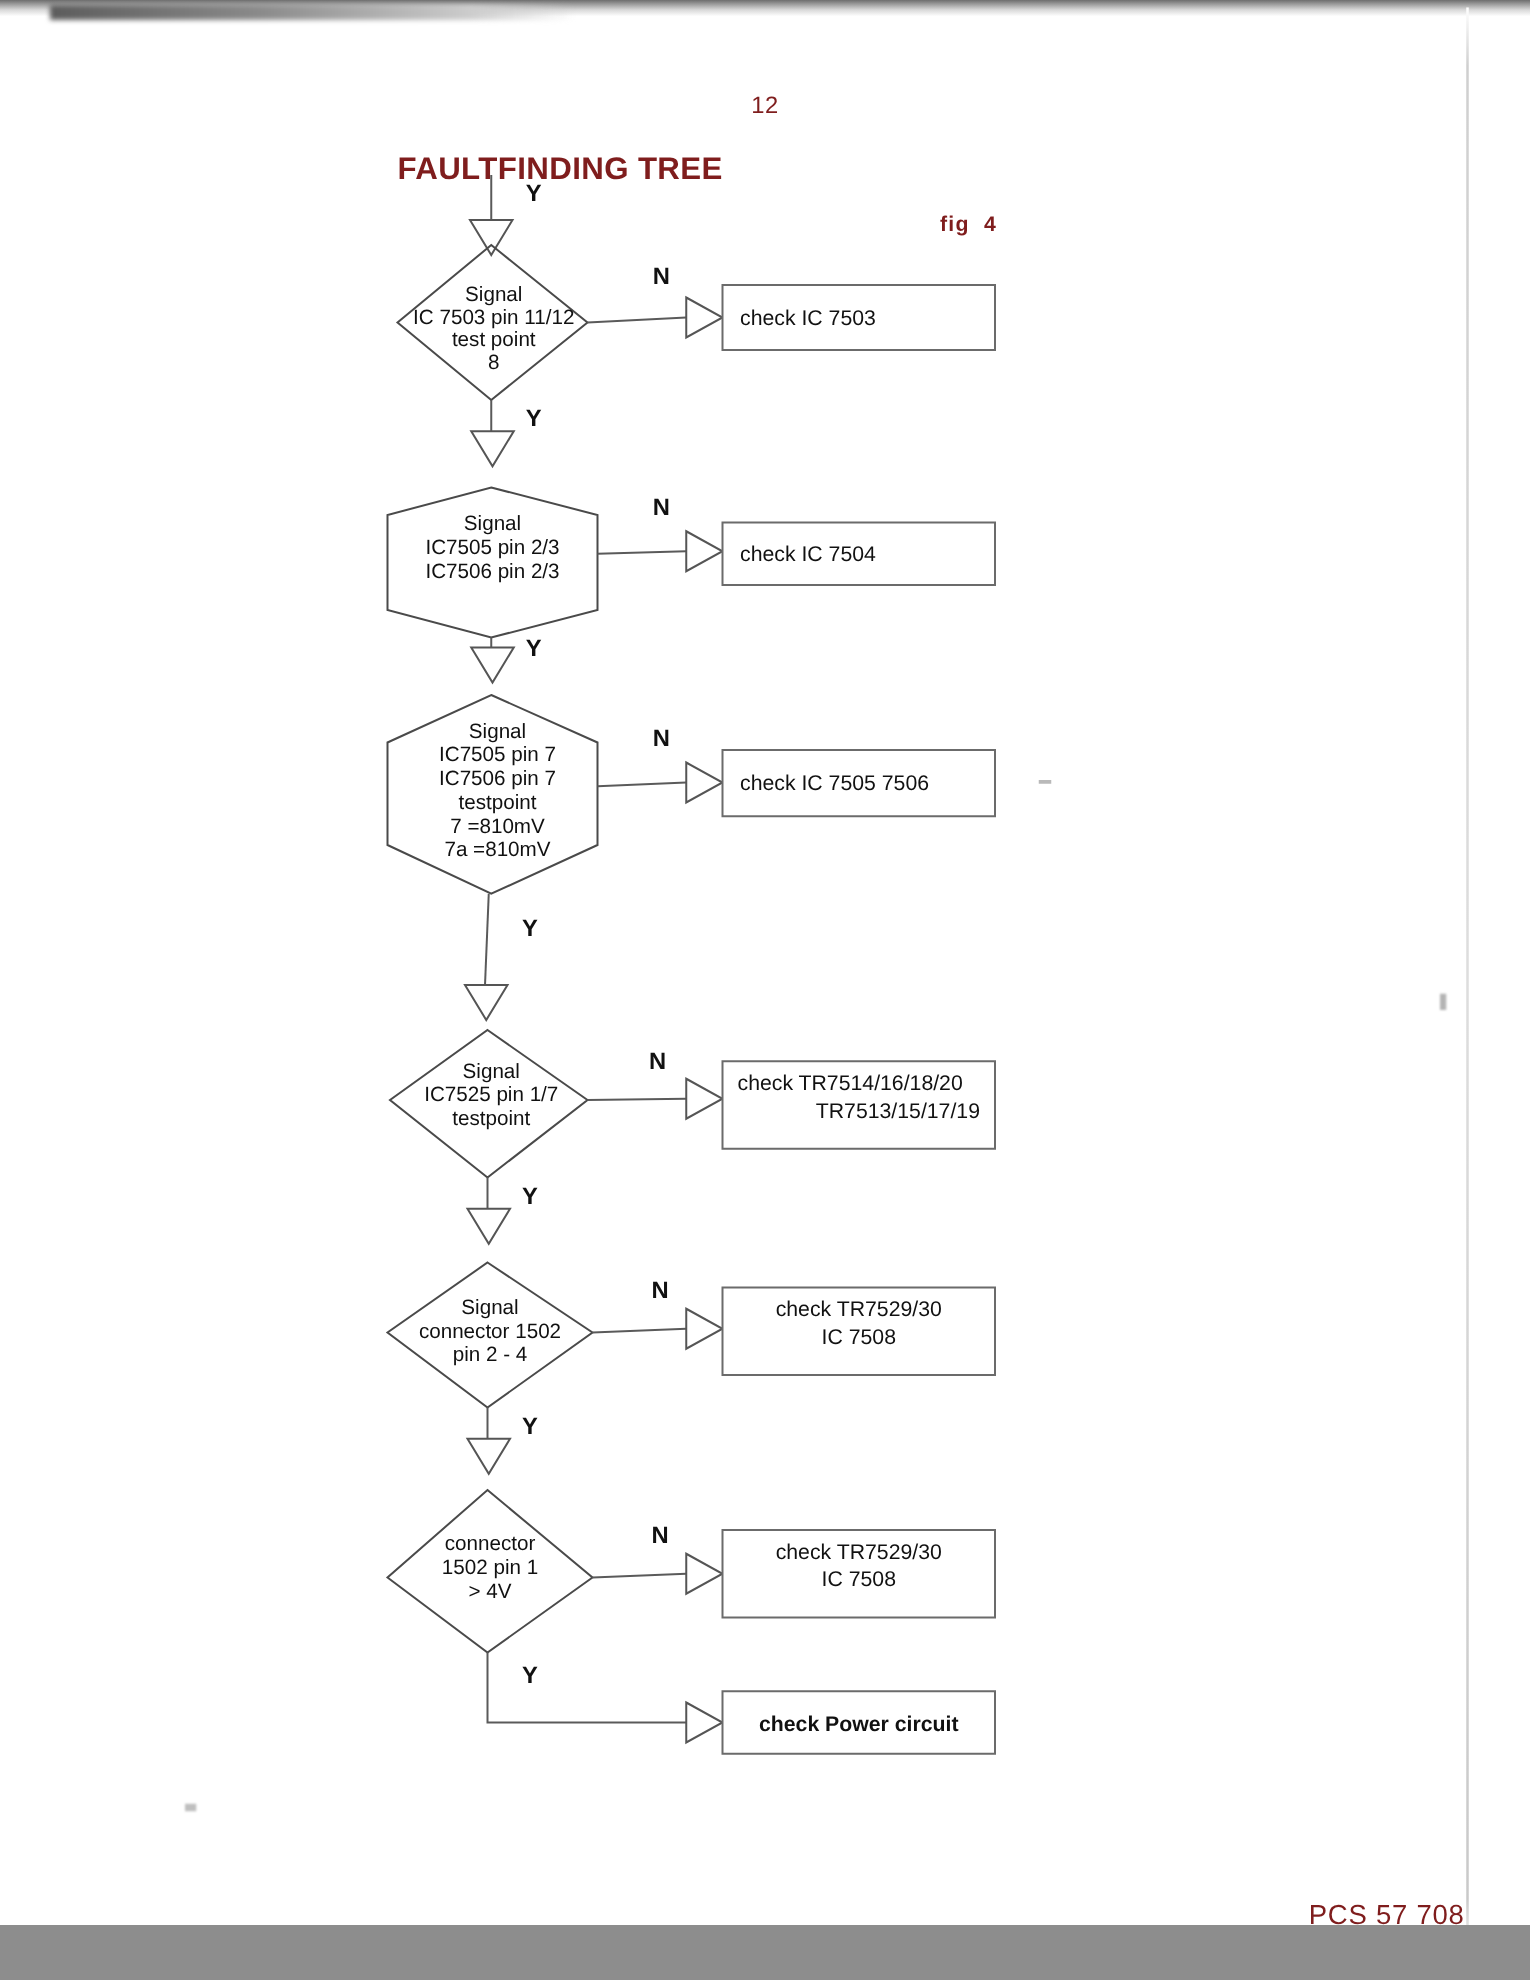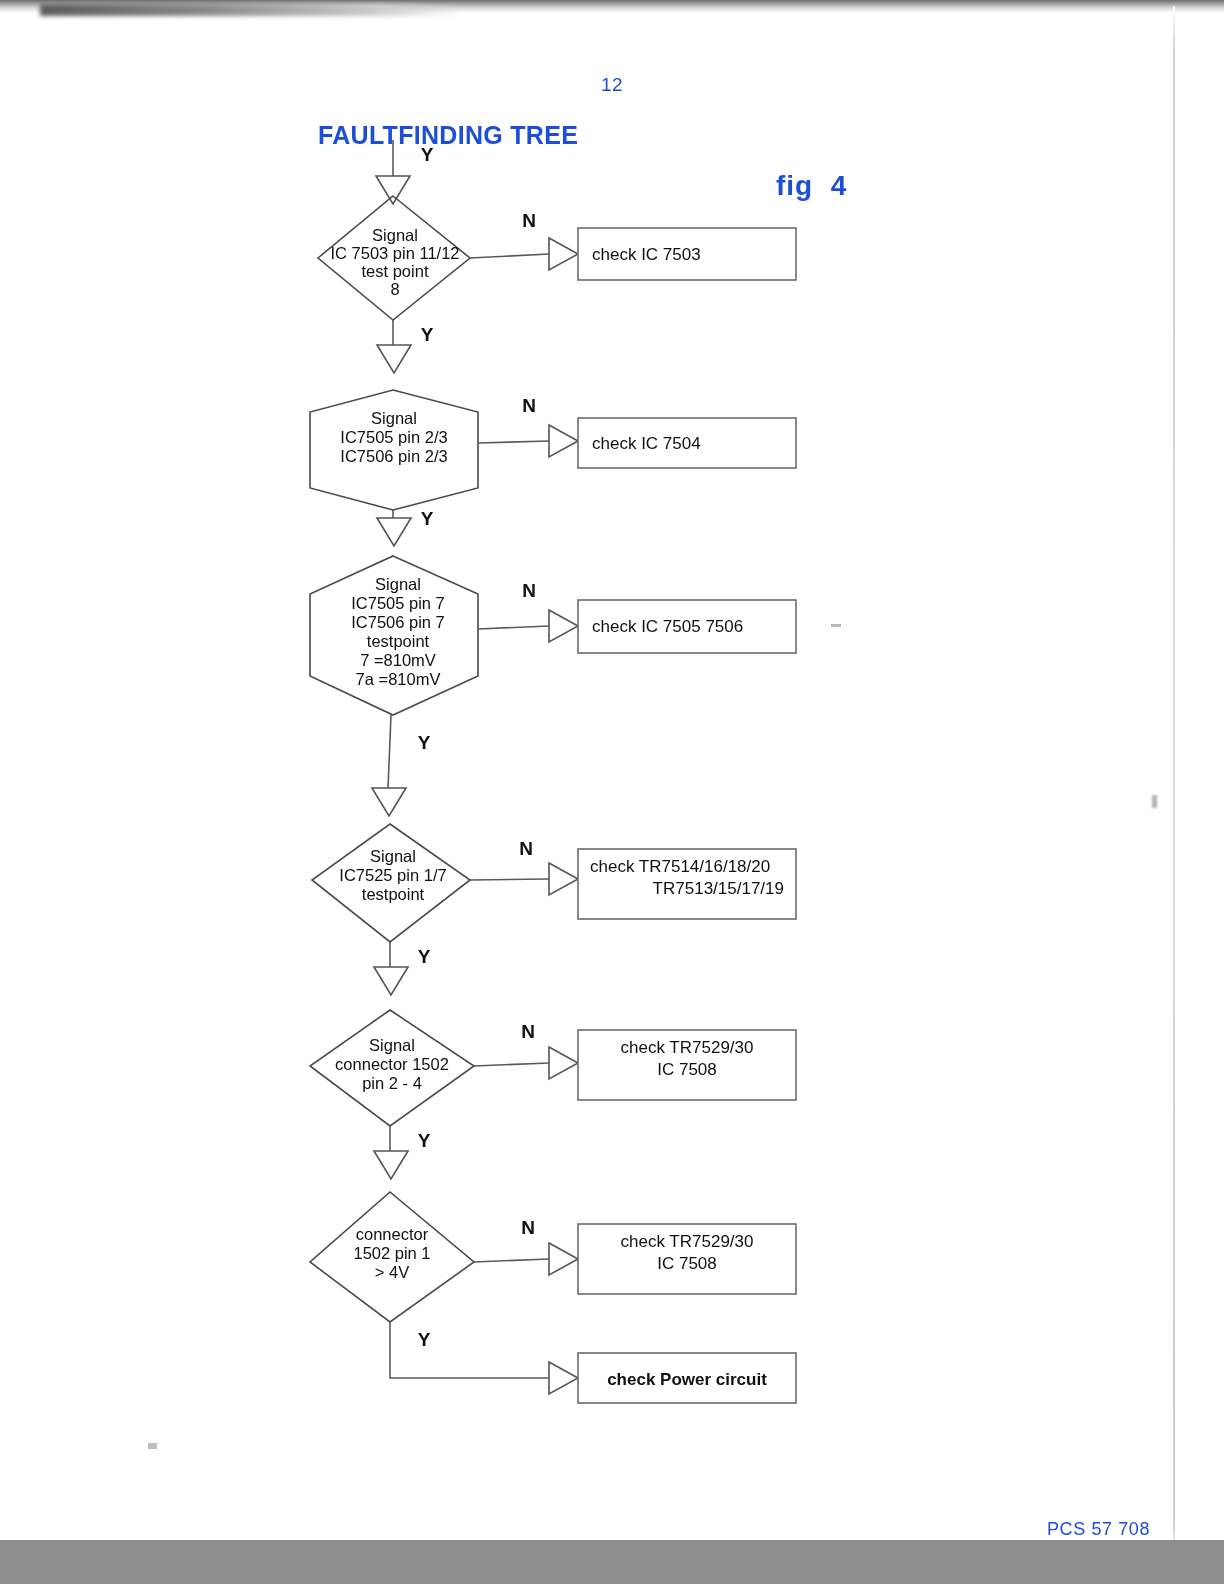--- a/index.html
+++ b/index.html
@@ -8,21 +8,21 @@
     padding: 0;
     background: #8d8d8d;
   }
   #page {
     position: relative;
     width: 1224px;
     height: 1540px;
     background: #ffffff;
     overflow: hidden;
     font-family: "Liberation Sans", sans-serif;
-    color: #1d4ed8;
+    color: #7f1d1d;
   }
   
   #scan-shadow-top {
     position: absolute;
     left: 0; top: 0;
     width: 1224px; height: 13px;
     background: linear-gradient(to bottom, #6e6e6e 0%, #9b9b9b 25%, #d8d8d8 60%, #ffffff 100%);
   }
   #scan-shadow-top2 {
     position: absolute;
@@ -72,28 +72,28 @@
     font-size: 19px;
     letter-spacing: 0.5px;
   }
   #diagram-title {
     left: 318px; top: 121px;
     font-size: 25px;
     font-weight: bold;
     letter-spacing: 0.3px;
   }
   #fig-label {
-    left: 776px; top: 170px;
-    font-size: 28px;
+    left: 752px; top: 170px;
+    font-size: 17px;
     font-weight: bold;
     letter-spacing: 1px;
   }
   #doc-code {
     left: 1047px; top: 1519px;
-    font-size: 18px;
+    font-size: 22px;
     letter-spacing: 0.6px;
     text-align: right;
   }
   
   #flow {
     position: absolute;
     left: 0; top: 0;
     width: 1224px; height: 1584px;
   }
   #flow text {

